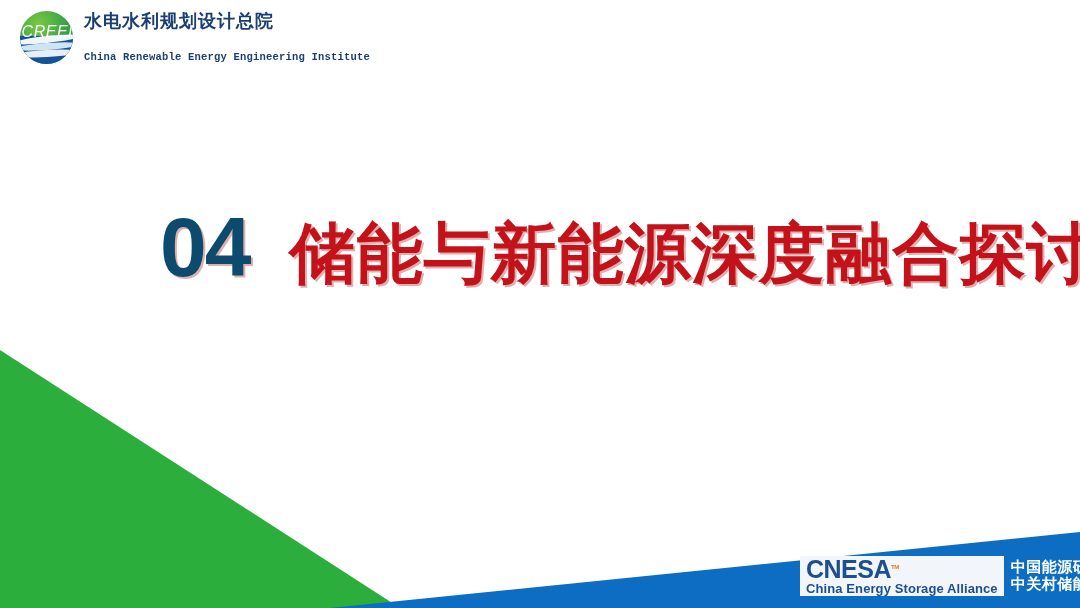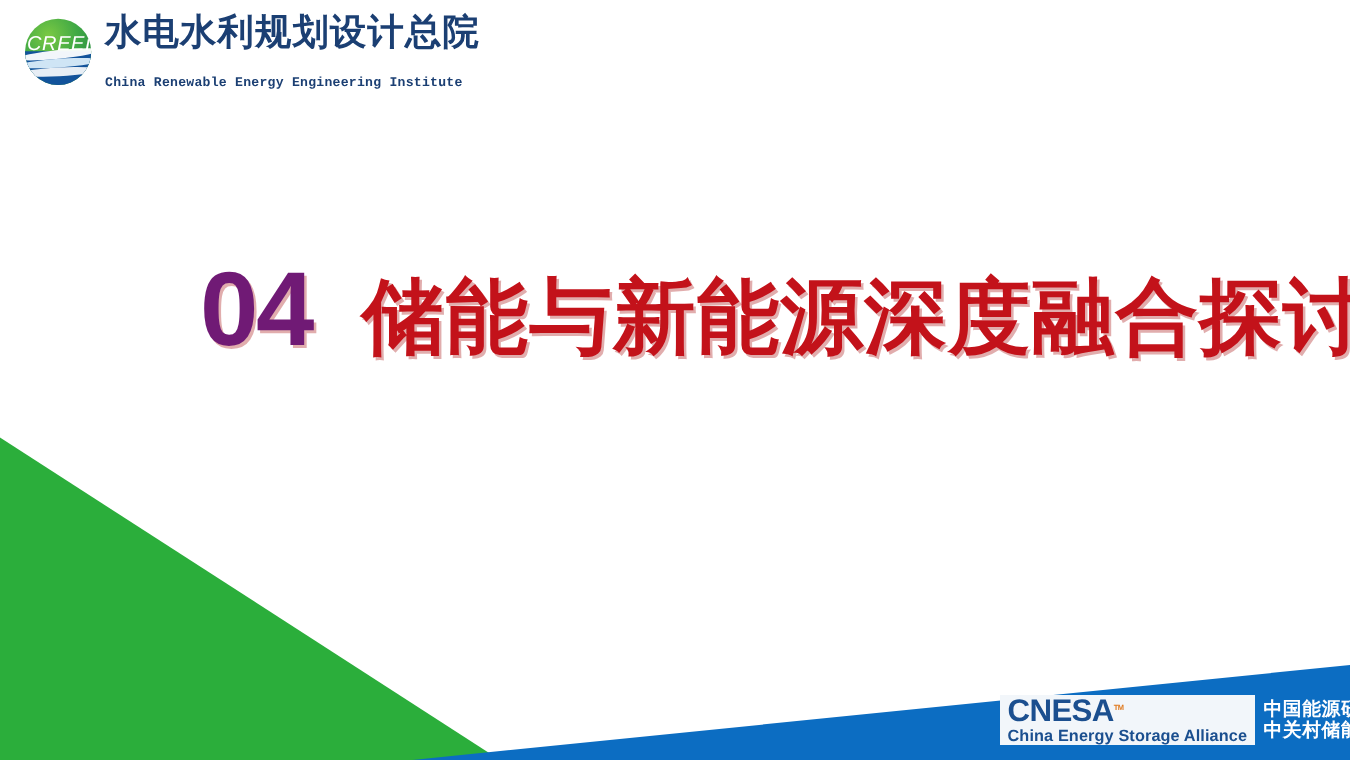--- a/index.html
+++ b/index.html
@@ -80,21 +80,21 @@
     font-family: "Liberation Sans", sans-serif;
   }
 
   .org-names {
     display: flex;
     flex-direction: column;
     justify-content: center;
     line-height: 1;
   }
   .org-name-cn {
-    font-size: 29px;
+    font-size: 18px;
     font-weight: bold;
     color: #1b3f73;
     letter-spacing: 1px;
     font-family: "DejaVu Sans", "Liberation Sans", sans-serif;
   }
   .org-name-en {
     margin-top: 22px;
     font-size: 10.5px;
     font-weight: bold;
     color: #1b3f73;
@@ -106,21 +106,21 @@
   .title-block {
     position: absolute;
     left: 160px;
     top: 205px;
     display: flex;
     align-items: baseline;
   }
   .section-number {
     font-size: 84px;
     font-weight: bold;
-    color: #701a75;
+    color: #0c4a6e;
     font-family: "Liberation Sans", "DejaVu Sans", sans-serif;
     letter-spacing: -2px;
     text-shadow: 2px 2px 0 rgba(170,20,20,.35);
     line-height: 1;
   }
   .section-title {
     margin-left: 40px;
     font-size: 66px;
     font-weight: bold;
     color: #c3121a;

